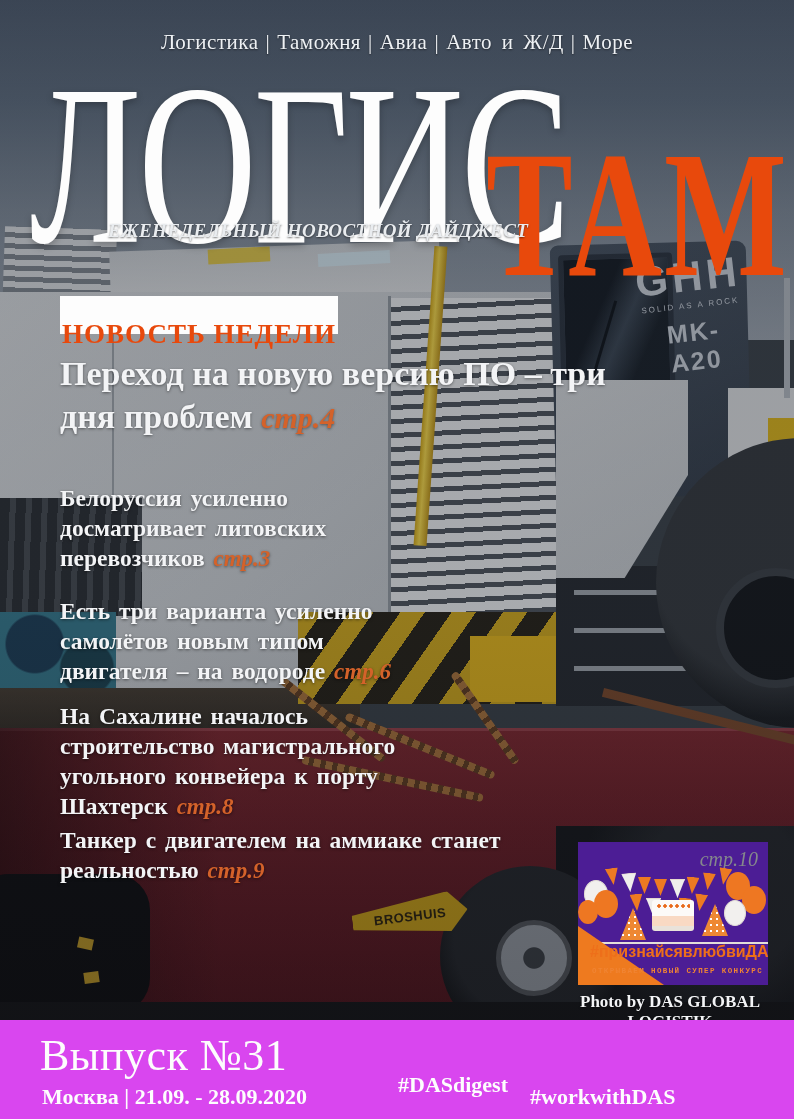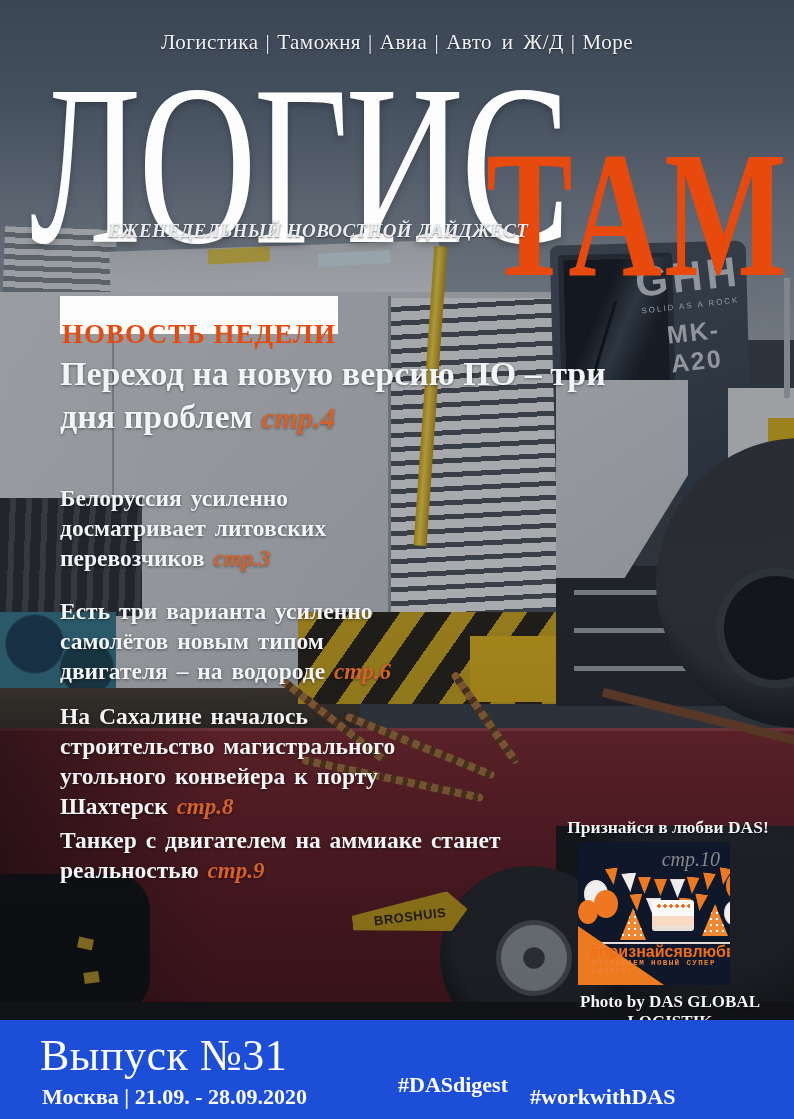--- a/index.html
+++ b/index.html
@@ -101,21 +101,21 @@
   .story{font-size:23.5px;font-weight:bold;line-height:1.27;word-spacing:3px;
         text-shadow:0 1px 3px rgba(0,0,0,.5);}
   .story .pageref{font-size:23px;}
   .s1{left:60px;top:484px;width:315px;}
   .s2{left:60px;top:597px;width:348px;}
   .s3{left:60px;top:702px;width:348px;}
   .s4{left:60px;top:826px;width:475px;}
   
   .promo-title{left:562px;top:817px;width:212px;text-align:center;font-size:17.5px;font-weight:bold;
         text-shadow:0 1px 2px rgba(0,0,0,.6);}
-  .promo-card{left:578px;top:842px;width:152px;height:143px;background:#0f172a;overflow:hidden;}
+  .promo-card{left:578px;top:842px;width:190px;height:143px;background:#4c1d95;overflow:hidden;}
   .promo-page{position:absolute;right:10px;top:6px;font-size:20px;font-style:italic;color:#85888c;}
   .flag{position:absolute;width:13px;height:17px;clip-path:polygon(0 0,100% 0,50% 100%);background:#ed7a22;}
   .flag.w{background:#efeeec;border:1px solid #e5d9cd;}
   .balloon{position:absolute;border-radius:50%;background:#ee7722;}
   .balloon.w{background:#f2f0ee;border:1px solid #e3ddd6;}
   .hat{position:absolute;width:26px;height:32px;clip-path:polygon(50% 0,100% 100%,0 100%);
         background:radial-gradient(circle,#fff 1px,transparent 1.5px) 0 0/6px 6px,#ee8833;}
   .cake{position:absolute;left:74px;top:58px;width:42px;height:26px;background:#fcfaf8;border-radius:3px;
         border-bottom:5px solid #e9e2da;box-shadow:inset 0 -10px 0 rgba(238,119,34,.25);}
   .cake i{position:absolute;left:4px;top:4px;width:34px;height:4px;background:
@@ -123,21 +123,21 @@
   .table-line{position:absolute;left:0;top:100px;width:190px;height:2px;background:#e3ded8;}
   .corner-tri{position:absolute;left:0;bottom:0;width:86px;height:72px;background:#ee7a1f;
         clip-path:polygon(0 18%,0 100%,100% 100%);}
   .promo-hash{position:absolute;left:12px;bottom:24px;font-family:"Liberation Sans","DejaVu Sans",sans-serif;
         font-size:16px;font-weight:bold;color:#ee6f1a;}
   .promo-sub{position:absolute;left:14px;bottom:10px;font-family:Liberation Mono, monospace;
         font-size:7.5px;font-weight:bold;letter-spacing:1.4px;color:#f08433;}
   .credit{left:545px;top:992px;width:250px;text-align:center;font-size:17px;font-weight:bold;
         text-shadow:0 1px 2px rgba(0,0,0,.6);}
   
-  .footer{position:absolute;left:0;top:1020px;width:794px;height:99px;background:#1d4ed8;z-index:20;}
+  .footer{position:absolute;left:0;top:1020px;width:794px;height:99px;background:#d946ef;z-index:20;}
   .issue{position:absolute;left:40px;top:10px;font-size:44px;color:#fdfdfd;letter-spacing:.5px;}
   .loc{position:absolute;left:42px;top:64px;font-size:22px;font-weight:bold;color:#fdfdfd;}
   .hash1{position:absolute;left:398px;top:52px;font-size:22px;font-weight:bold;color:#fdfdfd;}
   .hash2{position:absolute;left:530px;top:64px;font-size:22px;font-weight:bold;color:#fdfdfd;}
 </style>
 </head>
 <body>
 
 <div class="photo">
   <div class="abs sky"></div>
@@ -224,21 +224,20 @@
   </div>
   <div class="abs story s3">
     <span>На Сахалине началось строительство магистрального угольного конвейера к порту Шахтерск</span>
     <span class="pageref">стр.8</span>
   </div>
   <div class="abs story s4">
     <span>Танкер с двигателем на аммиаке станет реальностью</span>
     <span class="pageref">стр.9</span>
   </div>
 
-  <div class="abs promo-title">Признайся в любви DAS!</div>
   <div class="abs promo-card">
     <div class="promo-page">стр.10</div>
     <div>
       <div class="flag" style="left:28px;top:26px;transform:rotate(-8deg);"></div>
       <div class="flag w" style="left:44px;top:31px;transform:rotate(-5deg);"></div>
       <div class="flag" style="left:60px;top:35px;"></div>
       <div class="flag" style="left:76px;top:37px;"></div>
       <div class="flag w" style="left:92px;top:37px;"></div>
       <div class="flag" style="left:108px;top:35px;transform:rotate(4deg);"></div>
       <div class="flag" style="left:124px;top:31px;transform:rotate(7deg);"></div>

